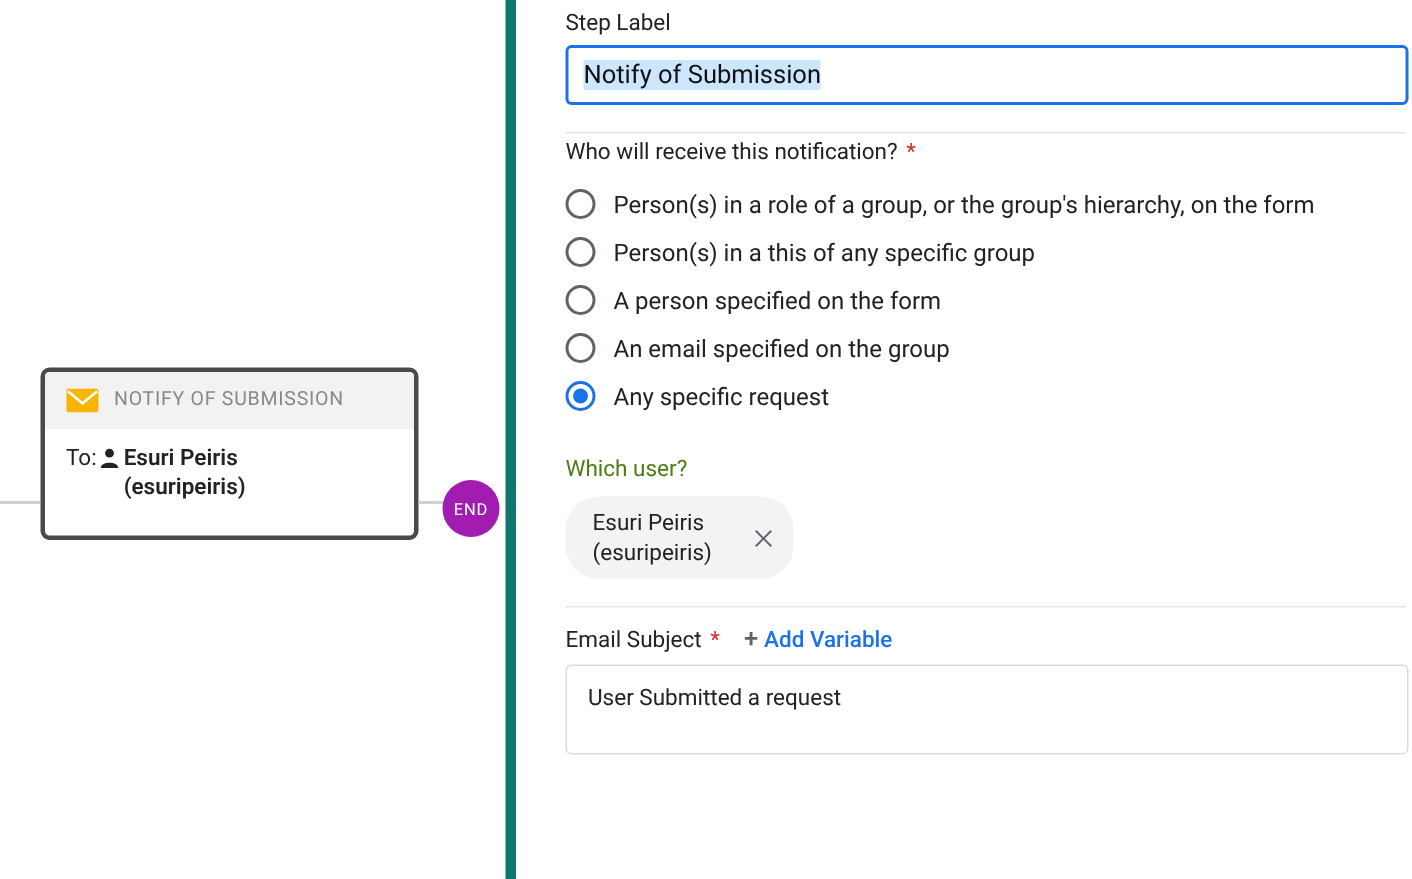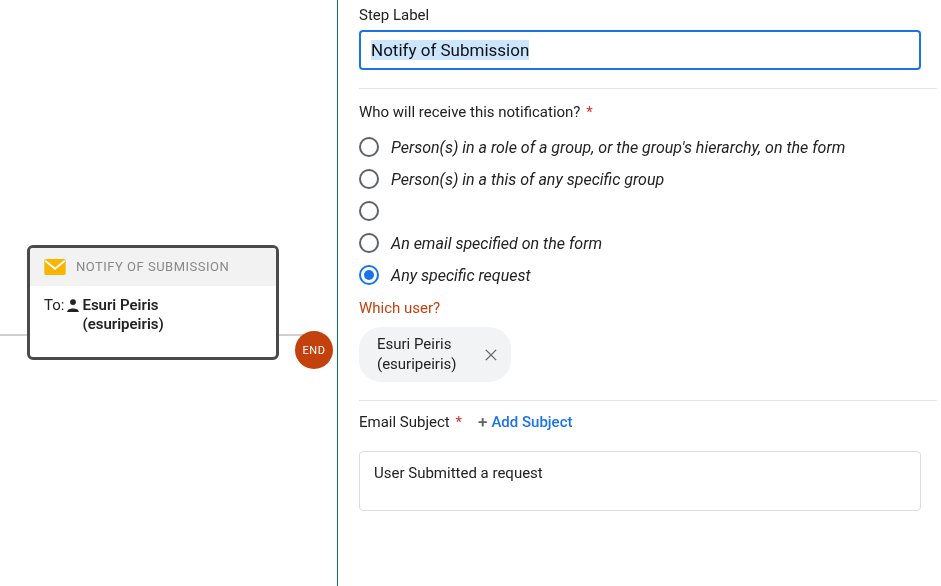--- a/index.html
+++ b/index.html
@@ -88,83 +88,82 @@
     left: 279px;
     top: 334px;
     width: 24px;
     height: 2px;
     background: #d0d0d0;
   }
 
   .end-badge {
     position: absolute;
     left: 295px;
-    top: 331px;
+    top: 320px;
     width: 38px;
     height: 38px;
     border-radius: 50%;
-    background: #c2410c;
+    background: #a21caf;
     color: #fff;
     font-size: 11px;
     letter-spacing: 0.5px;
     display: flex;
     align-items: center;
     justify-content: center;
   }
 
   
   .panel {
     position: absolute;
     left: 337px;
     top: 0;
     right: 0;
     bottom: 0;
-    border-left: 1px solid #0f766e;
-    padding-left: 21px;
+    border-left: 7px solid #0f766e;
+    padding-left: 33px;
     padding-top: 6px;
   }
   .panel-section {
     padding: 0 0 18px 0;
     border-bottom: 1px solid #e5e5e5;
     margin-right: 4px;
   }
   .panel-section.no-border {
     border-bottom: none;
   }
   .field-label {
     font-size: 15px;
     color: #222;
     margin-bottom: 6px;
-    margin-top: 14px;
+    margin-top: 3px;
   }
   .field-label-row {
     display: flex;
     align-items: center;
     gap: 16px;
-    margin-bottom: 20px;
+    margin-bottom: 8px;
     margin-top: 12px;
   }
   .required-star { color: #d93025; margin-left: 2px; }
 
   .text-input {
     width: 562px;
     border: 2px solid #1a73e8;
     border-radius: 4px;
     font-size: 17px;
     padding: 8px 10px;
     color: #111;
     outline: none;
   }
   .text-input .hl {
     background: #cde6ff;
   }
 
   .radio-list {
     margin-top: 10px;
-    font-style: italic;
   }
   .radio-row {
     display: flex;
     align-items: center;
     gap: 12px;
     padding: 6px 0;
     cursor: pointer;
   }
   .radio-row .radio {
     width: 20px;
@@ -187,22 +186,22 @@
     border-radius: 50%;
     background: #1a73e8;
   }
   .radio-label {
     font-size: 16px;
     color: #222;
   }
 
   .sub-label {
     font-size: 15px;
-    color: #c2410c;
-    margin-top: 8px;
+    color: #4d7c0f;
+    margin-top: 23px;
   }
 
   .chip {
     display: inline-flex;
     align-items: center;
     background: #f1f3f4;
     border-radius: 22px;
     padding: 8px 10px 8px 18px;
     margin-top: 10px;
     max-width: 260px;
@@ -300,24 +299,25 @@
       <div class="radio-row">
         <span class="radio"></span>
         <span class="radio-label">Person(s) in a role of a group, or the group's hierarchy, on the form</span>
       </div>
       <div class="radio-row">
         <span class="radio"></span>
         <span class="radio-label">Person(s) in a this of any specific group</span>
       </div>
       <div class="radio-row">
         <span class="radio"></span>
+        <span class="radio-label">A person specified on the form</span>
       </div>
       <div class="radio-row">
         <span class="radio"></span>
-        <span class="radio-label">An email specified on the form</span>
+        <span class="radio-label">An email specified on the group</span>
       </div>
       <div class="radio-row selected">
         <span class="radio"></span>
         <span class="radio-label">Any specific request</span>
       </div>
     </div>
     <div class="sub-label">Which user?</div>
     <div class="chip">
       <span class="chip-text">
         <span>Esuri Peiris</span><br>
@@ -332,19 +332,19 @@
     </div>
   </div>
 
   <div class="panel-section no-border">
     <div class="field-label-row">
       <span class="field-label" style="margin:0">
         <span>Email Subject</span><span class="required-star">&nbsp;*</span>
       </span>
       <span class="add-variable">
         <span class="plus">+</span>
-        <span>Add Subject</span>
+        <span>Add Variable</span>
       </span>
     </div>
     <div class="subject-box" contenteditable="true" style=""><span>User Submitted a request</span></div>
   </div>
 
 </div>
 
 </body></html>

